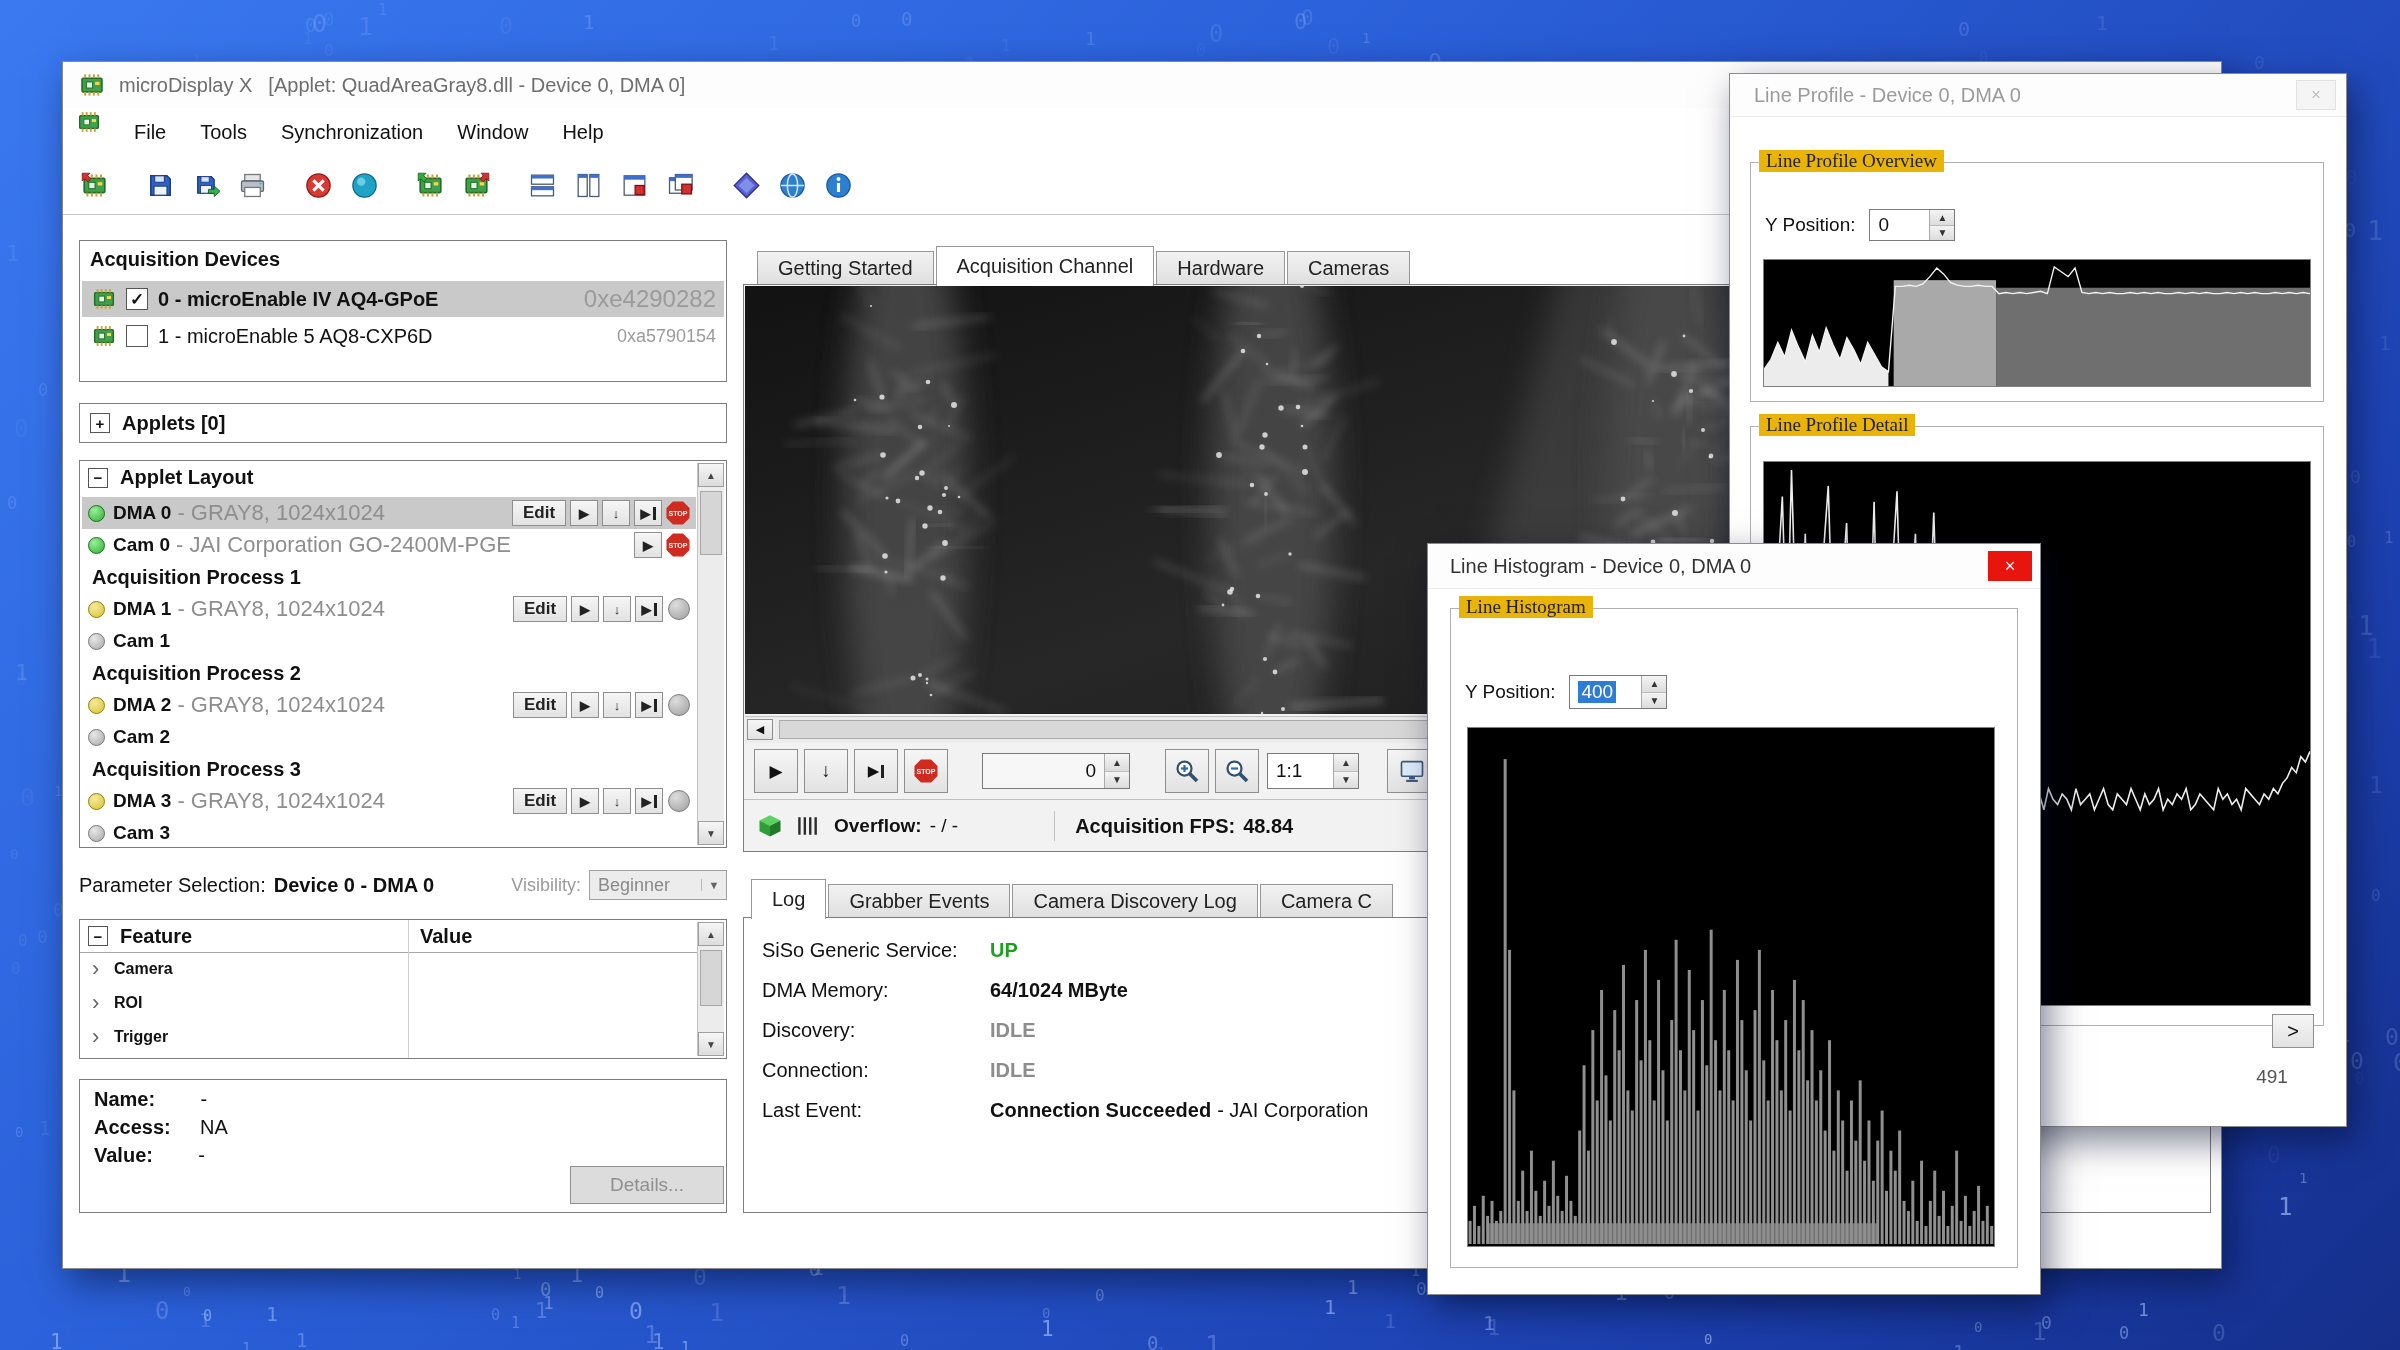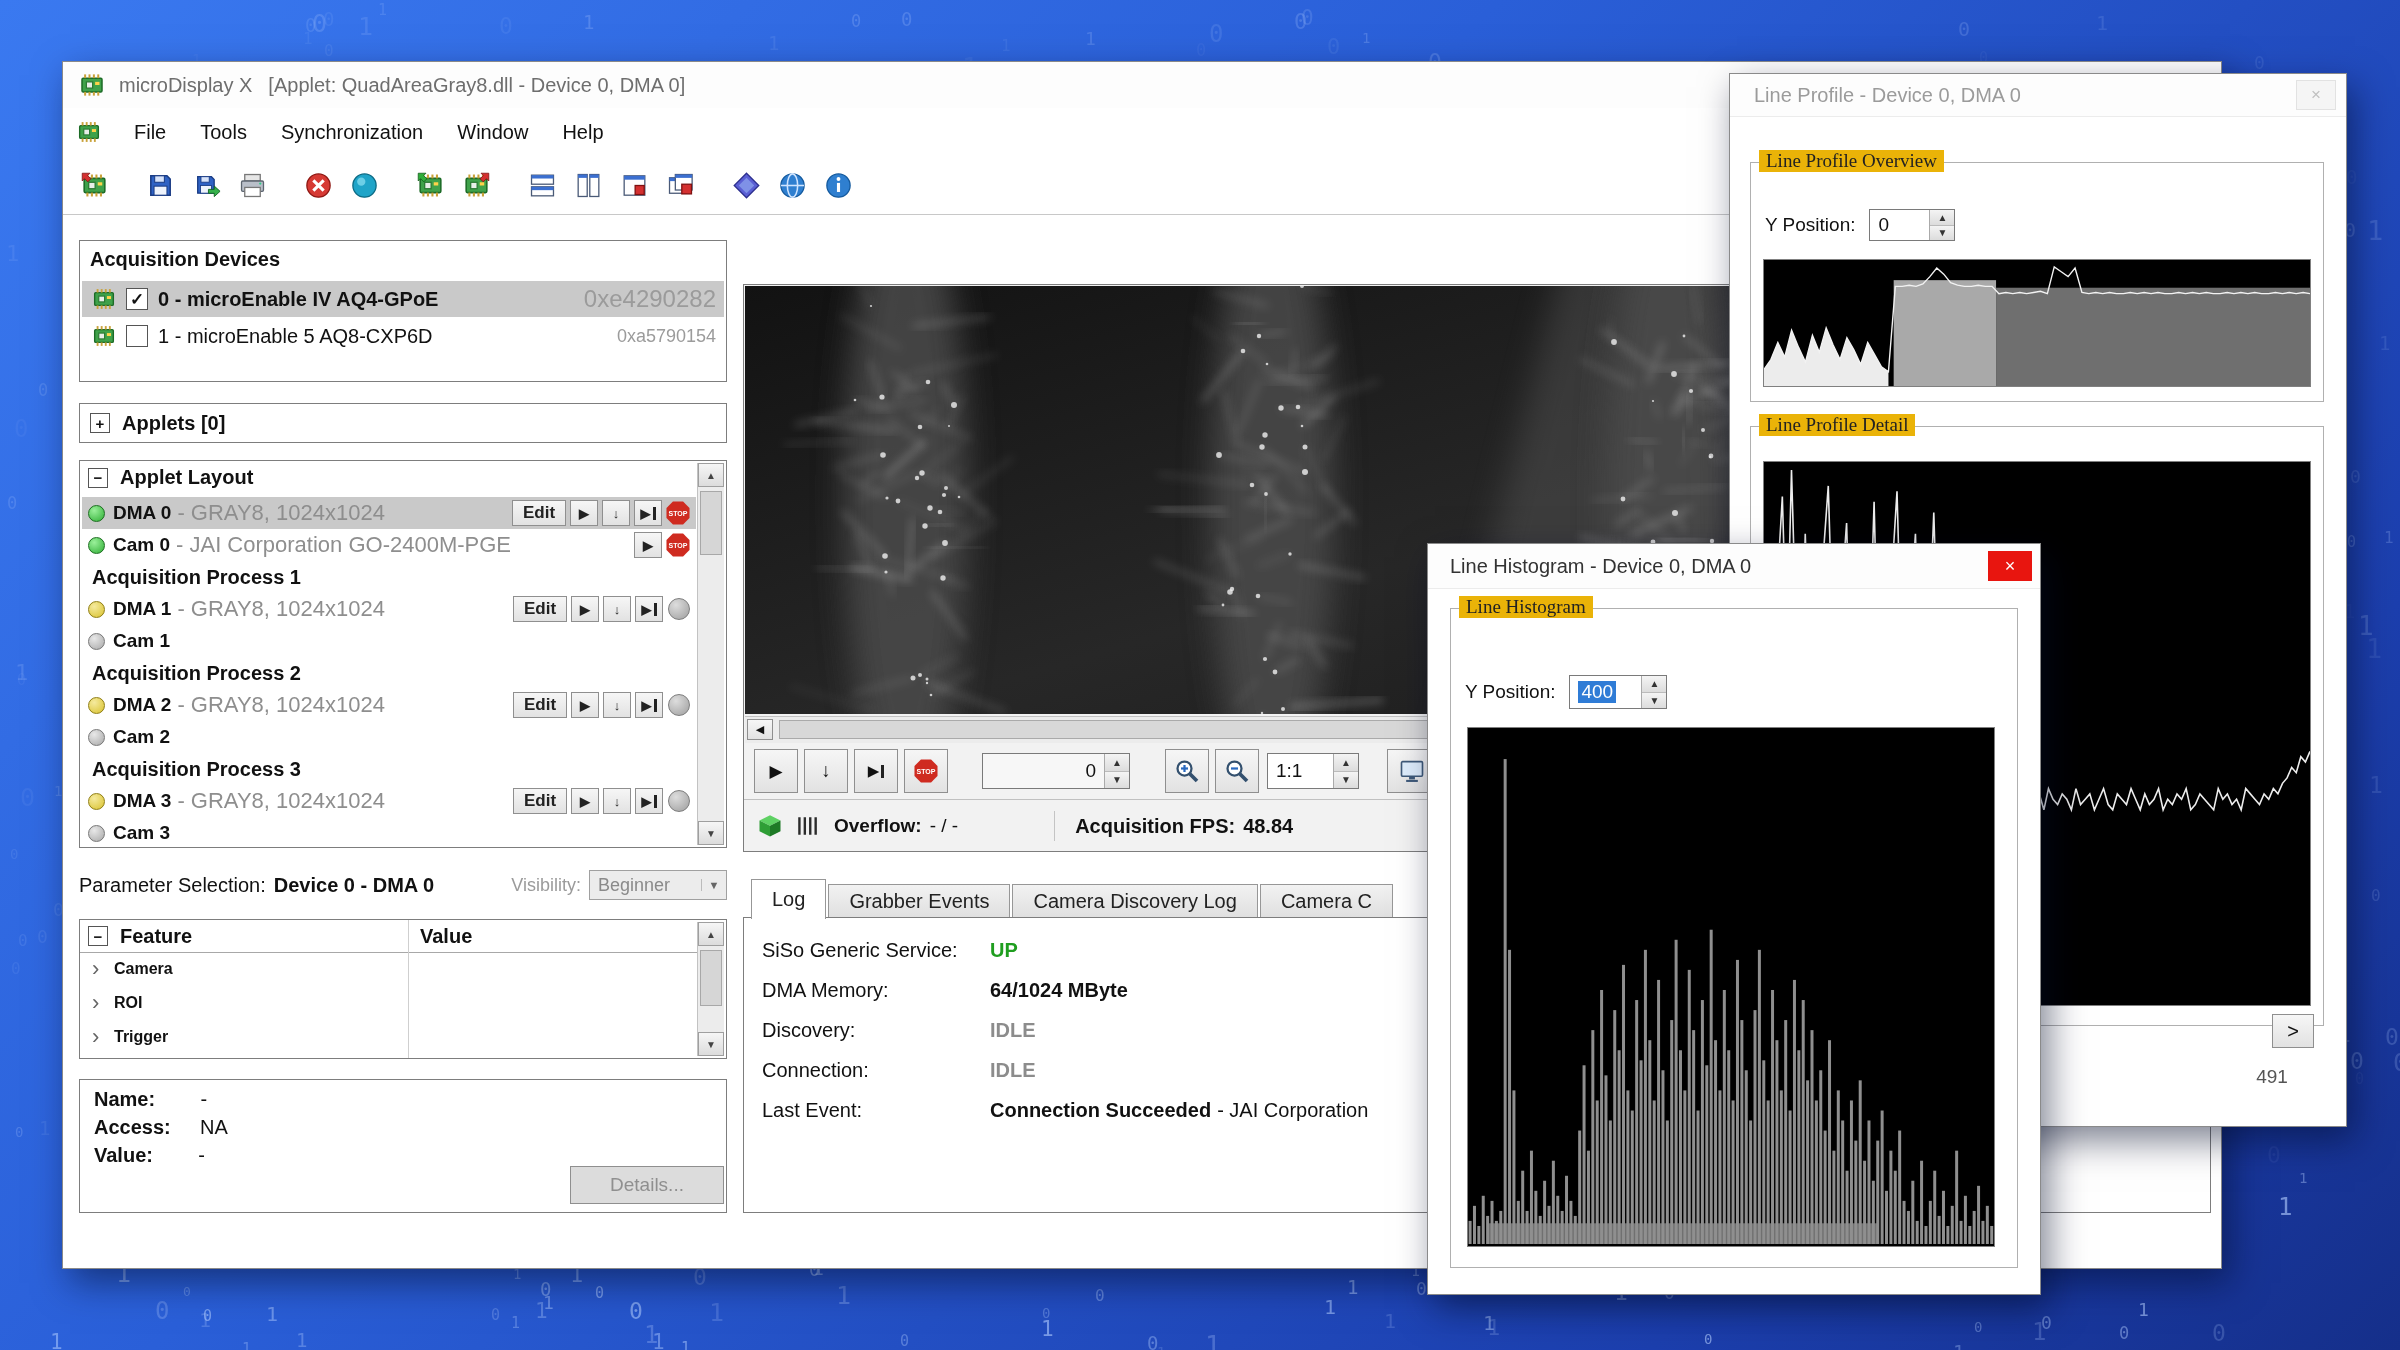--- a/index.html
+++ b/index.html
@@ -784,21 +784,21 @@
             <line x1="17" y1="17.5" x2="17" y2="20.5"></line>
           </g>
           <rect x="7.5" y="9.5" width="5" height="5" fill="#e8efe8" stroke="#2c7a33"></rect>
           <rect x="14.5" y="9.5" width="3.5" height="2.5" fill="#ffd24a"></rect>
         </svg>
       </span>
     <span class="t" style="margin-left:12px;color:#6e6e6e;">microDisplay X</span>
     <span class="t" style="margin-left:16px;color:#6e6e6e;">[Applet: QuadAreaGray8.dll - Device 0, DMA 0]</span>
   </div>
 
-  <div class="abs" id="menubar" style="left:0;top:46px;right:0;height:48px;display:flex;align-items:center;padding-left:12px;">
+  <div class="abs" id="menubar" style="left:0;top:46px;right:0;height:48px;display:flex;padding-left:12px;">
     <span class="icon-slot" style="width:28px;height:28px;margin-right:14px;">
         <svg viewBox="0 0 24 24">
           <rect x="4" y="6.5" width="16" height="11" rx="1" fill="#3fa24a" stroke="#1c6b26" stroke-width="1.2"></rect>
           <g stroke="#c9a23a" stroke-width="1.6">
             <line x1="6.5" y1="6.5" x2="6.5" y2="3.5"></line>
             <line x1="10" y1="6.5" x2="10" y2="3.5"></line>
             <line x1="13.5" y1="6.5" x2="13.5" y2="3.5"></line>
             <line x1="17" y1="6.5" x2="17" y2="3.5"></line>
             <line x1="6.5" y1="17.5" x2="6.5" y2="20.5"></line>
             <line x1="10" y1="17.5" x2="10" y2="20.5"></line>
@@ -1153,20 +1153,26 @@
       <span style="font-weight:bold;font-size:20px;">Access:</span>
       <span style="font-size:20px;margin-left:24px;">NA</span>
     </div>
     <div class="abs" style="left:14px;top:64px;">
       <span style="font-weight:bold;font-size:20px;">Value:</span>
       <span style="font-size:20px;margin-left:40px;">-</span>
     </div>
     <div class="btn3d abs" style="left:490px;top:86px;width:154px;height:38px;background:#dcdcdc;color:#8f8f8f;font-size:19px;">Details...</div>
   </div>
 
+  <div class="tabstrip" id="main-tabs" style="left:694px;top:183px;height:40px;">
+      <div class="tab">Getting Started</div>
+      <div class="tab active">Acquisition Channel</div>
+      <div class="tab">Hardware</div>
+      <div class="tab">Cameras</div>
+    </div>
 
   <div class="panelbox" style="left:680px;top:222px;width:1468px;height:568px;background:#f2f2f2;">
     <div class="abs chart-frame" id="viewer-image" style="left:1px;top:1px;width:1464px;height:428px;border:none;">
         <svg viewBox="0 0 1464 428" preserveAspectRatio="none">
           <defs>
             <linearGradient id="ibg" x1="0" y1="0" x2="1" y2="1">
               <stop offset="0" stop-color="#121212"></stop>
               <stop offset="0.55" stop-color="#272727"></stop>
               <stop offset="1" stop-color="#1a1a1a"></stop>
             </linearGradient>

